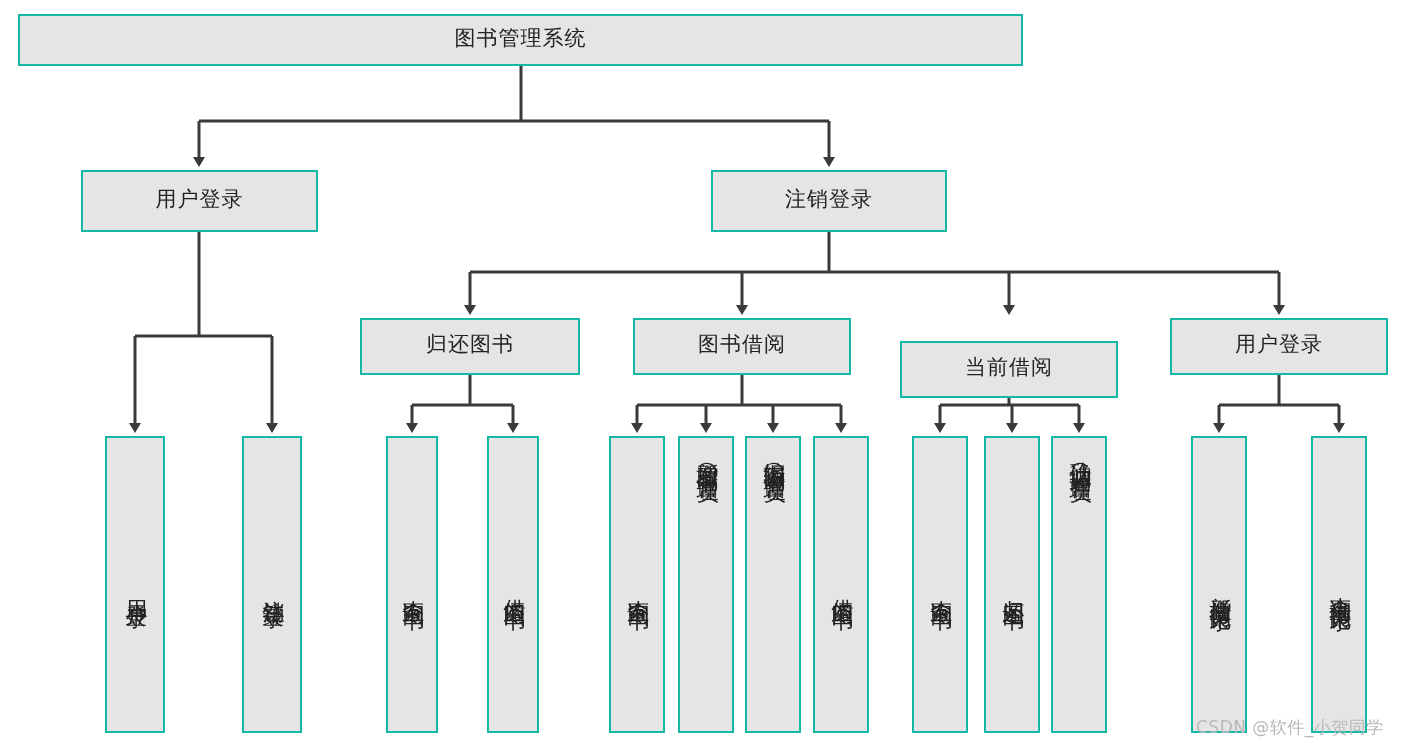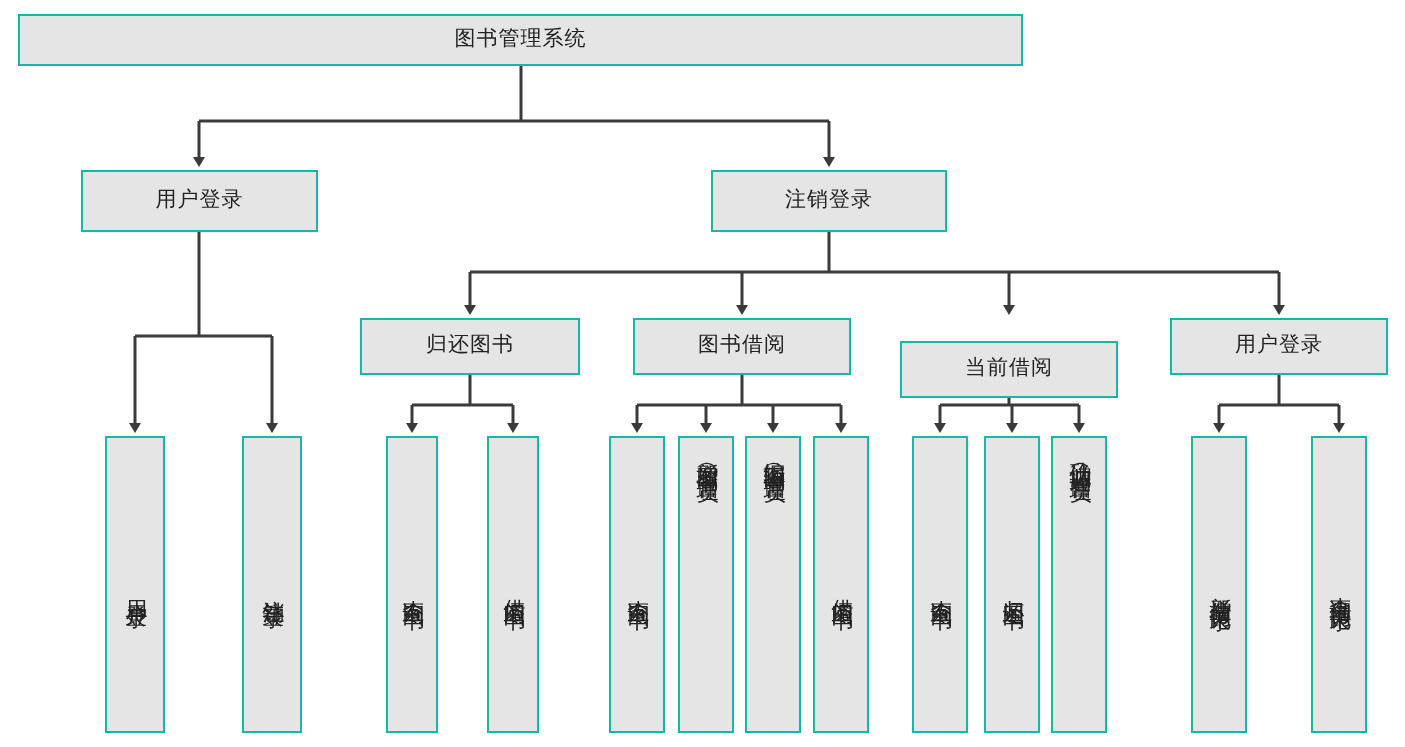--- a/index.html
+++ b/index.html
@@ -212,14 +212,15 @@
   </div>
 
   <div class="node vert mid" style="left:1191px; top:436px; width:56px; height:297px;">
     <span class="node-label">新增借阅记录</span>
   </div>
 
   <div class="node vert mid" style="left:1311px; top:436px; width:56px; height:297px;">
     <span class="node-label">查询借阅记录</span>
   </div>
 
+  <div class="watermark" style="left:1196px; top:716px;">CSDN @软件_小贺同学</div>
 
 </div>
 
 </body></html>

